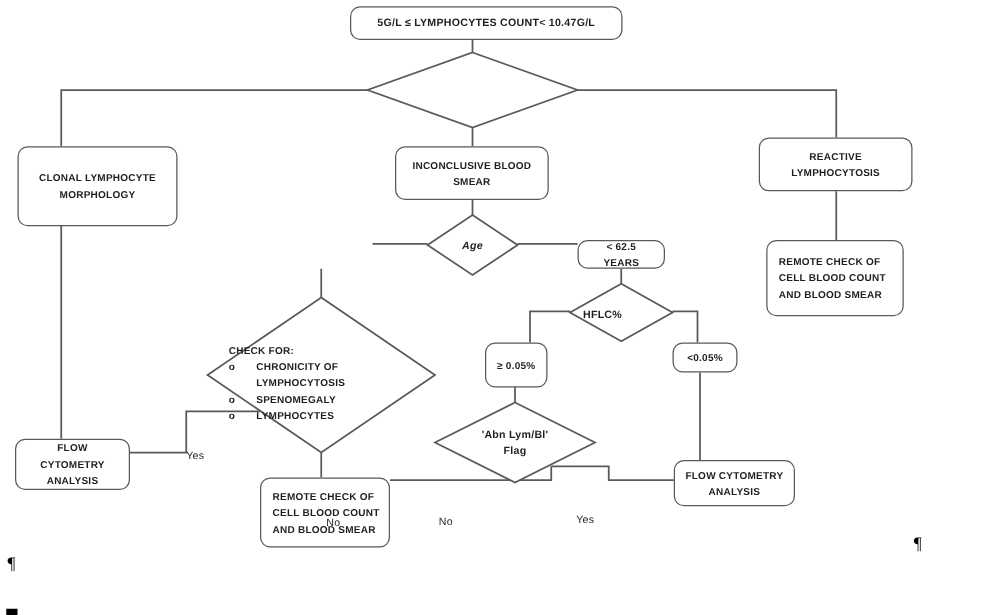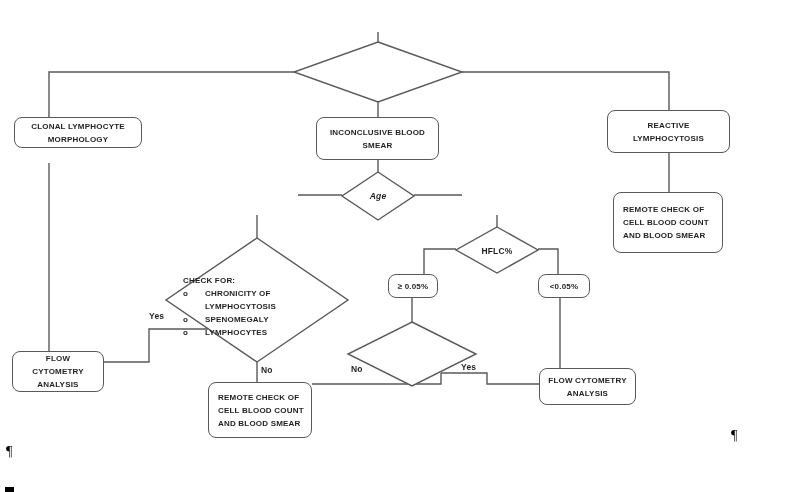--- a/index.html
+++ b/index.html
@@ -13,21 +13,21 @@
     display:flex;align-items:center;justify-content:center;text-align:center;
     font-weight:bold;font-size:8px;line-height:13px;color:#1f1f1f;
     letter-spacing:.2px;box-sizing:border-box;padding:2px 8px;
   }
   .node.align-left{justify-content:flex-start;text-align:left;padding-left:9px;padding-right:4px;}
   .dtext{
     position:absolute;font-weight:bold;font-size:8px;line-height:12px;color:#1f1f1f;
     letter-spacing:.2px;text-align:center;
   }
   .blabel{
-    position:absolute;font-weight:bold;font-size:8.5px;color:#1f1f1f;letter-spacing:.2px;
+    position:absolute;font-weight:normal;font-size:8.5px;color:#1f1f1f;letter-spacing:.2px;margin-top:48px;
   }
   .check-content{
     position:absolute;left:183px;top:274px;width:136px;
     font-weight:bold;font-size:8px;line-height:13px;color:#1f1f1f;letter-spacing:.2px;text-align:left;
   }
   .check-item{display:flex;}
   .check-item .bullet{width:22px;flex:0 0 22px;}
   .check-item .itm{width:80px;}
   .caption{
     position:absolute;left:0;top:458px;width:100%;text-align:center;
@@ -86,46 +86,49 @@
     </g>
     <g fill="#ffffff" stroke="#595959" stroke-width="1.4">
       <polygon points="378,42 462,72 378,102 294,72"></polygon>
       <polygon points="378,172 414,196 378,220 342,196"></polygon>
       <polygon points="257,238 348,300 257,362 166,300"></polygon>
       <polygon points="497,227 538,250 497,273 456,250"></polygon>
       <polygon points="412,322 476,354 412,386 348,354"></polygon>
     </g>
   </svg>
 
+  <div class="node" style="left:280px;top:5px;width:218px;height:27px;font-size:8.5px;border-width:1.6px;">5G/L ≤ LYMPHOCYTES COUNT&lt; 10.47G/L</div>
 
-  <div class="node" style="left:14px;top:117px;width:128px;height:31px;">CLONAL LYMPHOCYTE MORPHOLOGY</div>
+  <div class="node" style="left:14px;top:117px;width:128px;height:64px;">CLONAL LYMPHOCYTE MORPHOLOGY</div>
 
   <div class="node" style="left:607px;top:110px;width:123px;height:43px;padding:2px 18px;">REACTIVE LYMPHOCYTOSIS</div>
 
   <div class="node" style="left:316px;top:117px;width:123px;height:43px;">INCONCLUSIVE BLOOD SMEAR</div>
 
   <div class="node align-left" style="left:613px;top:192px;width:110px;height:61px;">REMOTE CHECK OF CELL BLOOD COUNT AND BLOOD SMEAR</div>
 
 
+  <div class="node" style="left:462px;top:192px;width:70px;height:23px;">&lt; 62.5 YEARS</div>
 
-  <div class="node" style="left:388px;top:274px;width:50px;height:24px;">≥ 0.05%</div>
+  <div class="node" style="left:388px;top:274px;width:50px;height:36px;">≥ 0.05%</div>
 
   <div class="node" style="left:538px;top:274px;width:52px;height:24px;">&lt;0.05%</div>
 
   <div class="node" style="left:12px;top:351px;width:92px;height:41px;">FLOW CYTOMETRY ANALYSIS</div>
 
   <div class="node align-left" style="left:208px;top:382px;width:104px;height:56px;">REMOTE CHECK OF CELL BLOOD COUNT AND BLOOD SMEAR</div>
 
   <div class="node" style="left:539px;top:368px;width:97px;height:37px;">FLOW CYTOMETRY ANALYSIS</div>
 
 
   <div class="dtext" style="left:358px;top:190px;width:40px;font-size:8.5px;font-style:italic;">Age</div>
 
-  <div class="dtext" style="left:467px;top:245px;width:60px;font-size:8.5px;">HFLC%</div>
+  <div class="dtext" style="left:452px;top:245px;width:60px;font-size:8.5px;">HFLC%</div>
 
+  <div class="dtext" style="left:377px;top:341px;width:70px;font-size:8.5px;line-height:13px;">'Abn Lym/Bl' Flag</div>
 
   <div class="check-content">
     <div>CHECK FOR:</div>
     <div class="check-item">
       <span class="bullet">o</span>
       <span class="itm">CHRONICITY OF LYMPHOCYTOSIS</span>
     </div>
     <div class="check-item">
       <span class="bullet">o</span>
       <span class="itm">SPENOMEGALY</span>

